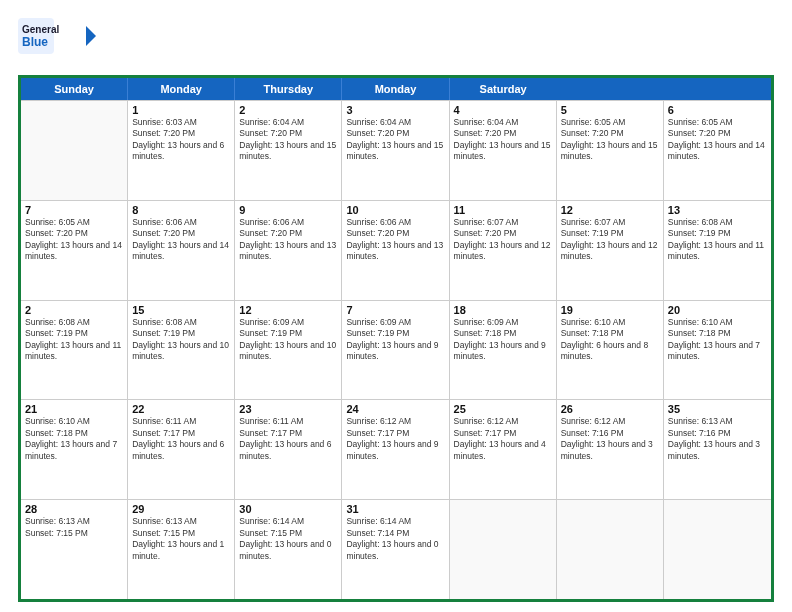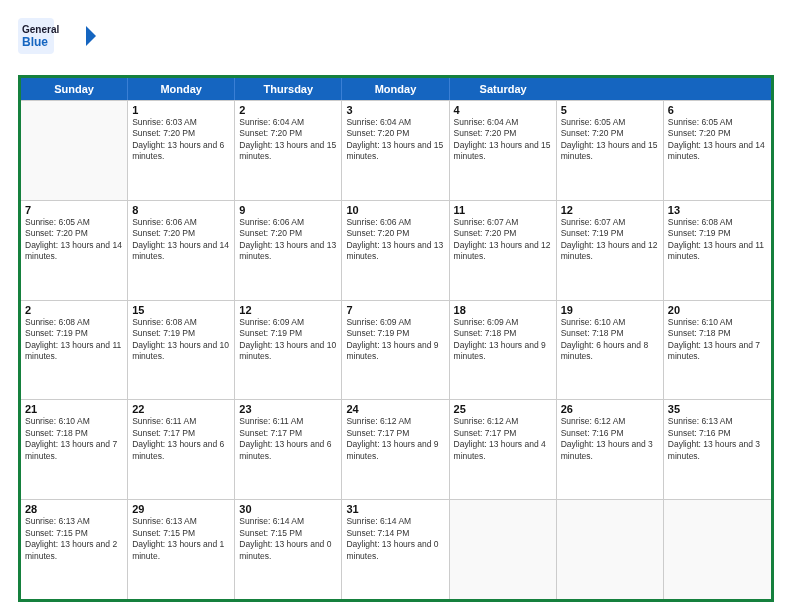--- a/index.html
+++ b/index.html
@@ -292,21 +292,20 @@
           <div class="cell-line">Sunrise: 6:13 AM</div>
           <div class="cell-line">Sunset: 7:16 PM</div>
           <div class="cell-line">Daylight: 13 hours and 3 minutes.</div>
         </div>
         </div>
         <div class="cal-week">
           <div class="cal-cell">
           <div class="day-num">28</div>
           <div class="cell-line">Sunrise: 6:13 AM</div>
           <div class="cell-line">Sunset: 7:15 PM</div>
-          <div class="cell-line">Daylight: 13 hours and 2 minutes.</div>
         </div>
           <div class="cal-cell">
           <div class="day-num">29</div>
           <div class="cell-line">Sunrise: 6:13 AM</div>
           <div class="cell-line">Sunset: 7:15 PM</div>
           <div class="cell-line">Daylight: 13 hours and 1 minute.</div>
         </div>
           <div class="cal-cell">
           <div class="day-num">30</div>
           <div class="cell-line">Sunrise: 6:14 AM</div>

